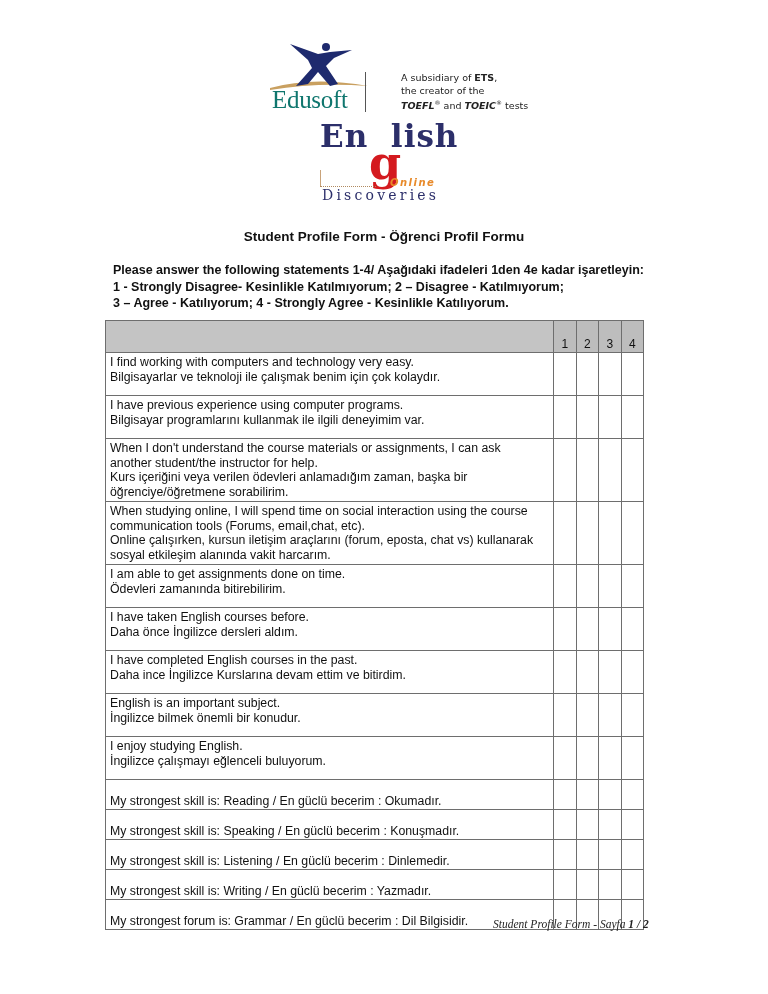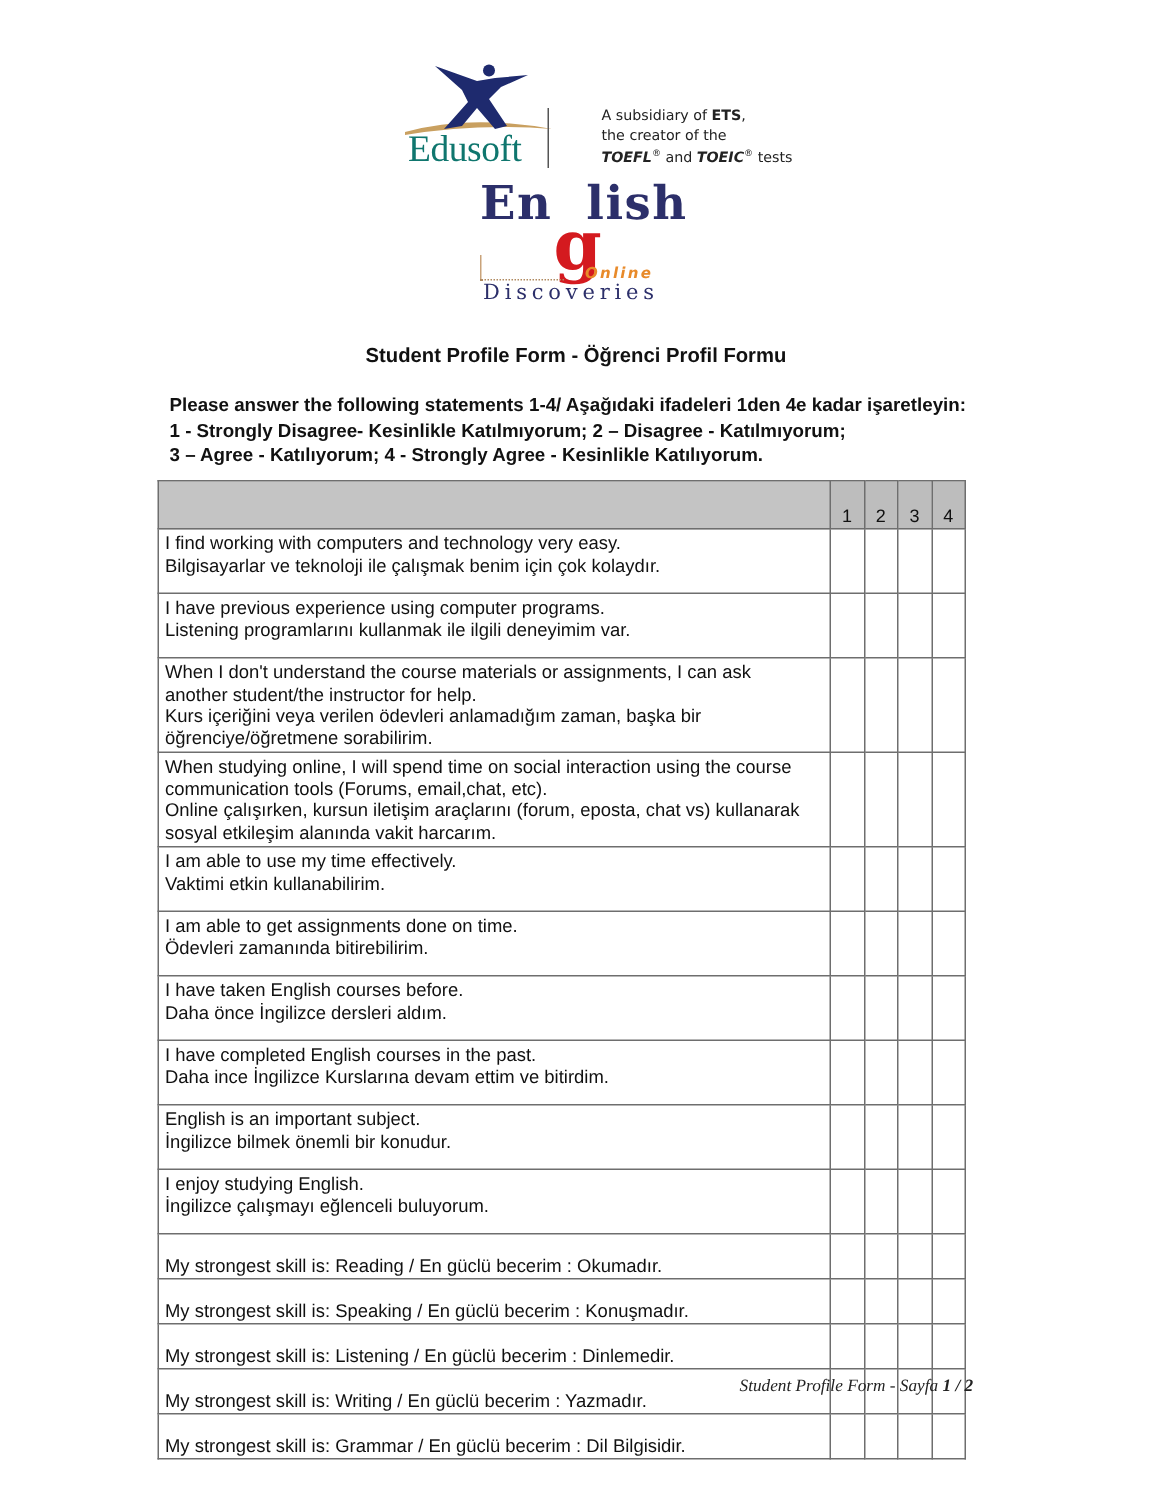--- a/index.html
+++ b/index.html
@@ -105,21 +105,21 @@
           <div>Bilgisayarlar ve teknoloji ile çalışmak benim için çok kolaydır.</div>
         </td>
         <td class="opt-cell"></td>
         <td class="opt-cell"></td>
         <td class="opt-cell"></td>
         <td class="opt-cell"></td>
       </tr>
       <tr class="r2">
         <td class="stmt-cell">
           <div>I have previous experience using computer programs.</div>
-          <div>Listening programlarını kullanmak ile ilgili deneyimim var.</div>
+          <div>Bilgisayar programlarını kullanmak ile ilgili deneyimim var.</div>
         </td>
         <td class="opt-cell"></td>
         <td class="opt-cell"></td>
         <td class="opt-cell"></td>
         <td class="opt-cell"></td>
       </tr>
       <tr class="r4">
         <td class="stmt-cell">
           <div>When I don't understand the course materials or assignments, I can ask</div>
           <div>another student/the instructor for help.</div>
@@ -138,30 +138,20 @@
           <div>Online çalışırken, kursun iletişim araçlarını (forum, eposta, chat vs) kullanarak</div>
           <div>sosyal etkileşim alanında vakit harcarım.</div>
         </td>
         <td class="opt-cell"></td>
         <td class="opt-cell"></td>
         <td class="opt-cell"></td>
         <td class="opt-cell"></td>
       </tr>
       <tr class="r2">
         <td class="stmt-cell">
-          <div>I am able to use my time effectively.</div>
-          <div>Vaktimi etkin kullanabilirim.</div>
-        </td>
-        <td class="opt-cell"></td>
-        <td class="opt-cell"></td>
-        <td class="opt-cell"></td>
-        <td class="opt-cell"></td>
-      </tr>
-      <tr class="r2">
-        <td class="stmt-cell">
           <div>I am able to get assignments done on time.</div>
           <div>Ödevleri zamanında bitirebilirim.</div>
         </td>
         <td class="opt-cell"></td>
         <td class="opt-cell"></td>
         <td class="opt-cell"></td>
         <td class="opt-cell"></td>
       </tr>
       <tr class="r2">
         <td class="stmt-cell">
@@ -234,21 +224,21 @@
         <td class="stmt-cell">
           <div>My strongest skill is: Writing / En güclü becerim : Yazmadır.</div>
         </td>
         <td class="opt-cell"></td>
         <td class="opt-cell"></td>
         <td class="opt-cell"></td>
         <td class="opt-cell"></td>
       </tr>
       <tr class="r1">
         <td class="stmt-cell">
-          <div>My strongest skill is: Grammar / En güclü becerim : Dil Bilgisidir.</div>
+          <div>My strongest forum is: Grammar / En güclü becerim : Dil Bilgisidir.</div>
         </td>
         <td class="opt-cell"></td>
         <td class="opt-cell"></td>
         <td class="opt-cell"></td>
         <td class="opt-cell"></td>
       </tr>
     </tbody>
 </table>
 
 <div class="footer">

